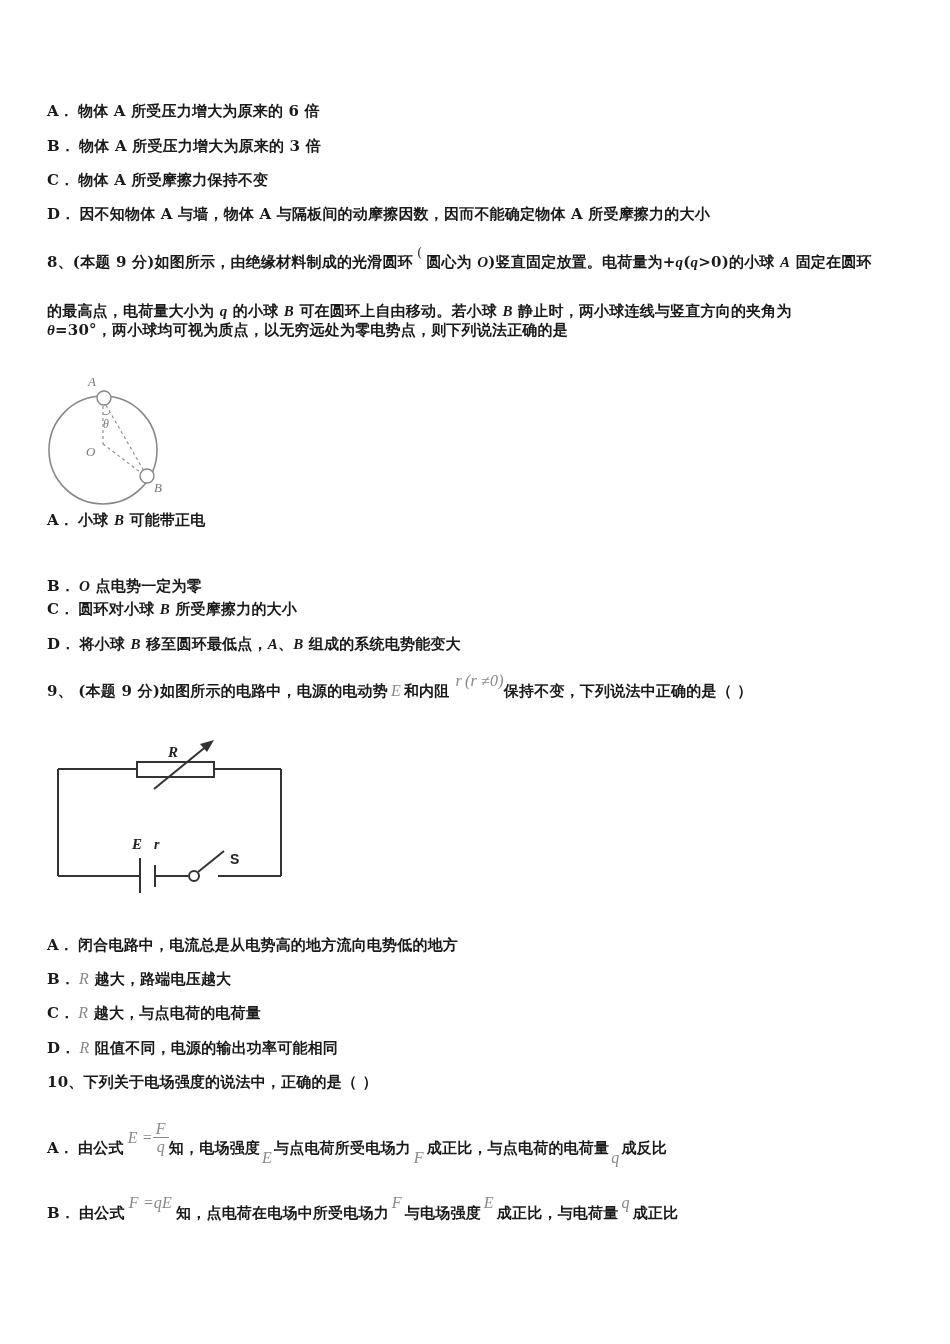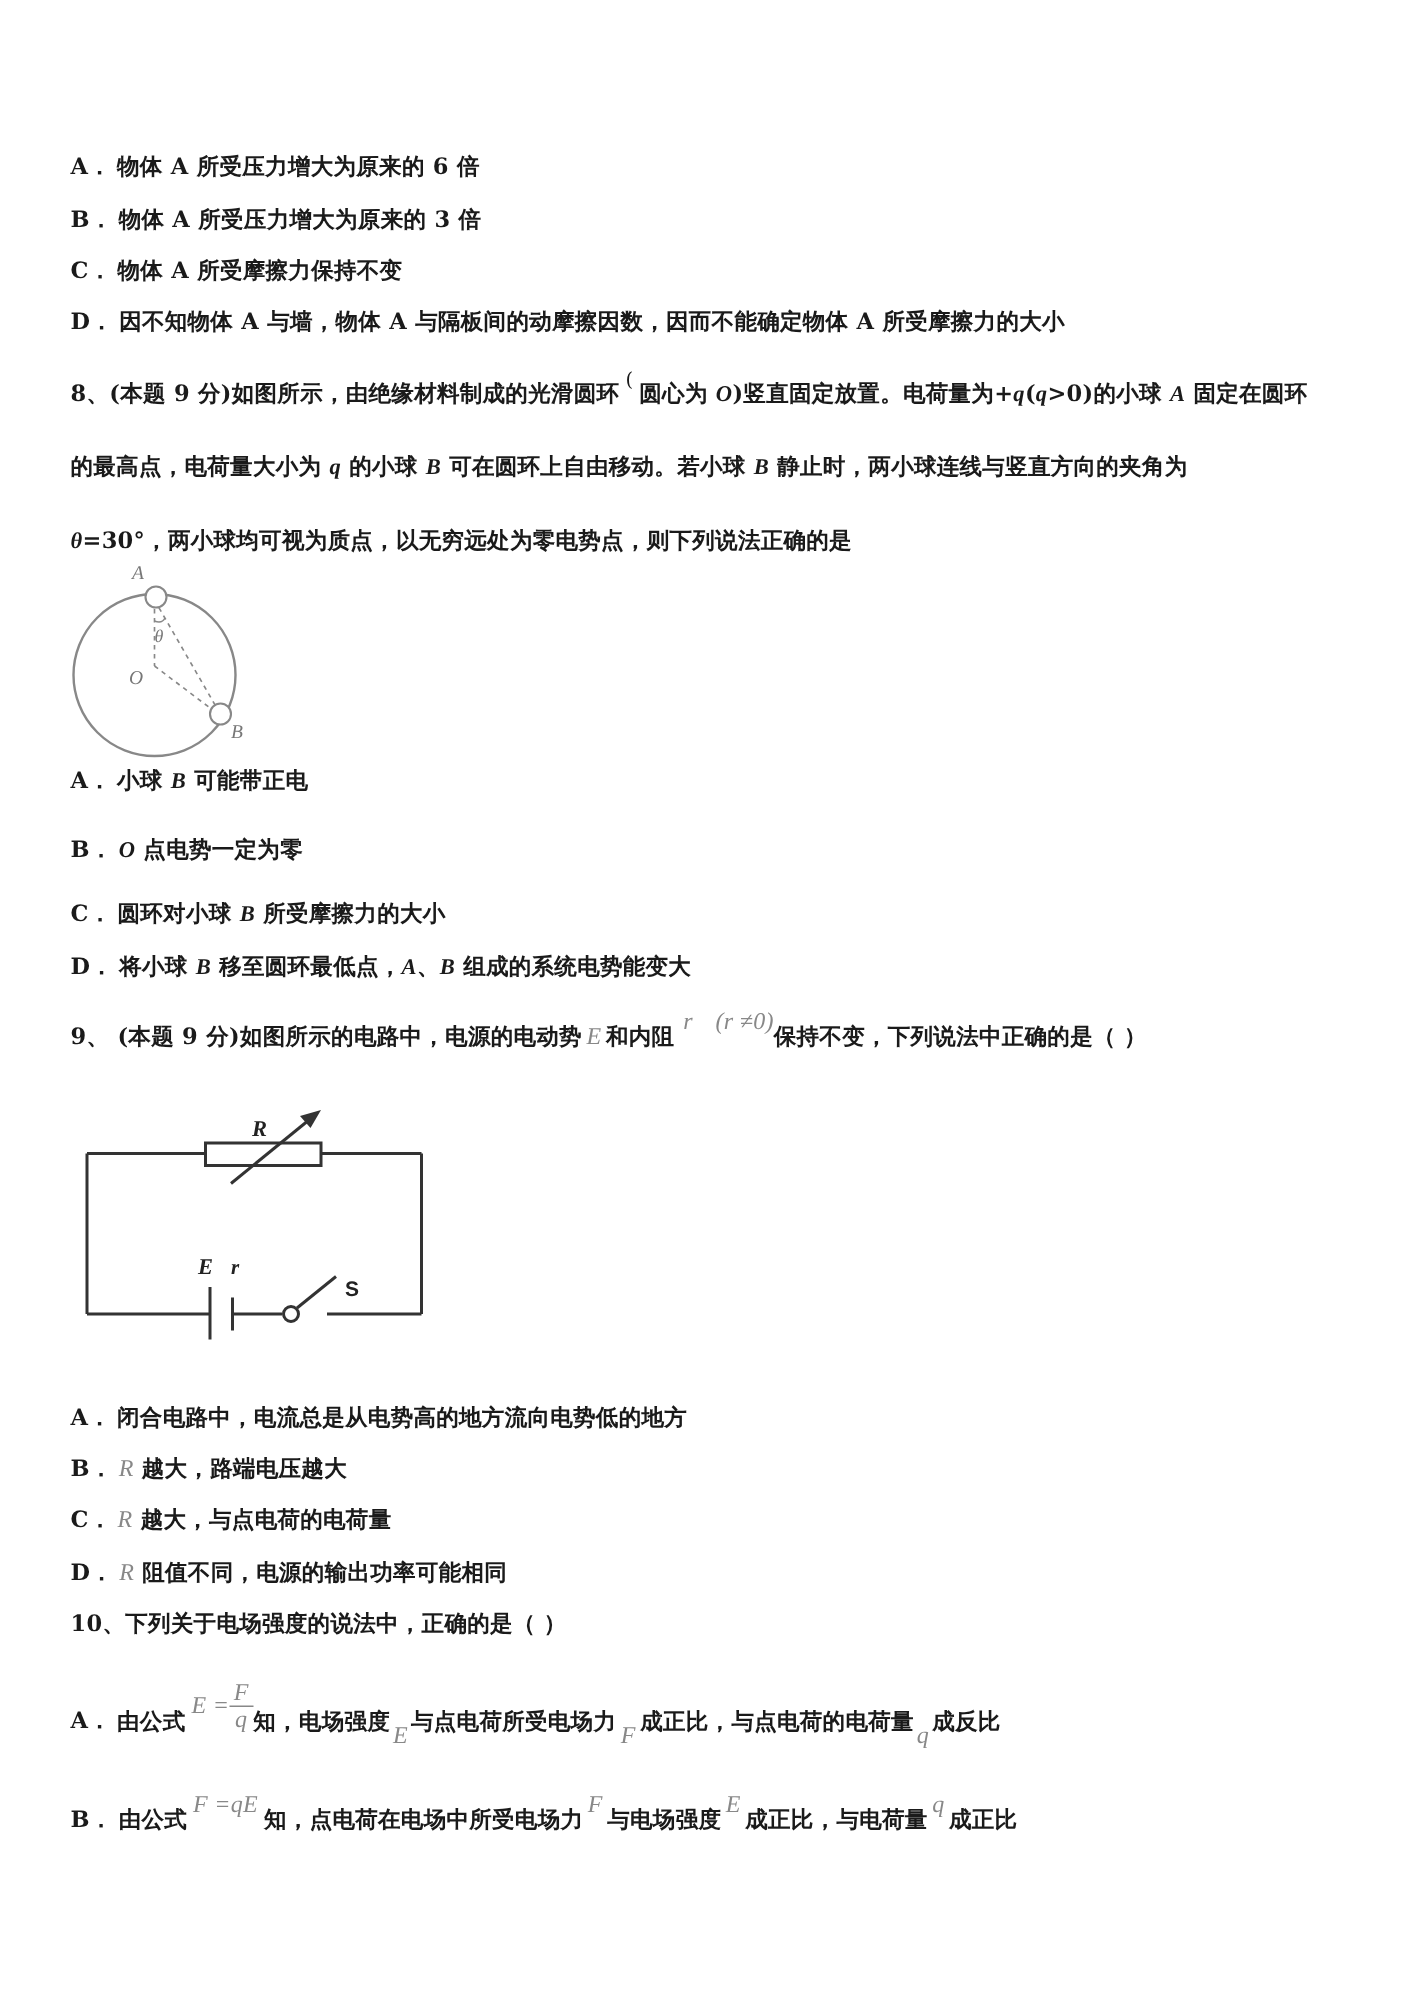--- a/index.html
+++ b/index.html
@@ -42,53 +42,53 @@
 <div class="line" style="top:204px">
   <span class="opt-key">D．</span><span>因不知物体 A 与墙，物体 A 与隔板间的动摩擦因数，因而不能确定物体 A 所受摩擦力的大小</span>
 </div>
 
 <div class="line" style="top:252px">
   <span>8、(本题 9 分)如图所示，由绝缘材料制成的光滑圆环</span><span class="thin sup" style="font-size:13px;margin:0 4px">(</span><span>圆心为 </span><span class="it">O</span><span>)竖直固定放置。电荷量为+</span><span class="it">q</span><span>(</span><span class="it">q</span><span>&gt;0)的小球 </span><span class="it">A</span><span> 固定在圆环</span>
 </div>
 <div class="line" style="top:301px">
   <span>的最高点，电荷量大小为 </span><span class="it">q</span><span> 的小球 </span><span class="it">B</span><span> 可在圆环上自由移动。若小球 </span><span class="it">B</span><span> 静止时，两小球连线与竖直方向的夹角为</span>
 </div>
-<div class="line" style="top:350px">
+<div class="line" style="top:320px">
   <span class="it">θ</span><span>=30°，两小球均可视为质点，以无穷远处为零电势点，则下列说法正确的是</span>
 </div>
 
 <svg style="left:40px;top:370px" width="140" height="140" viewBox="0 0 140 140">
   <circle cx="63" cy="80" r="54" fill="none" stroke="#888" stroke-width="1.6"></circle>
   <line x1="63" y1="30" x2="63" y2="74" stroke="#888" stroke-width="1.1" stroke-dasharray="3,3"></line>
   <line x1="63" y1="30" x2="108" y2="108" stroke="#888" stroke-width="1.1" stroke-dasharray="3,3"></line>
   <line x1="63" y1="74" x2="108" y2="108" stroke="#888" stroke-width="1.1" stroke-dasharray="3,3"></line>
   <path d="M63 44 Q68 46 70 42" fill="none" stroke="#888" stroke-width="1"></path>
   <circle cx="64" cy="28" r="7" fill="#fff" stroke="#888" stroke-width="1.4"></circle>
   <circle cx="107" cy="106" r="7" fill="#fff" stroke="#888" stroke-width="1.4"></circle>
   <text x="48" y="16" font-family="Liberation Serif, serif" font-style="italic" font-size="13" fill="#777">A</text>
   <text x="63" y="58" font-family="Liberation Serif, serif" font-style="italic" font-size="12" fill="#777">θ</text>
   <text x="46" y="86" font-family="Liberation Serif, serif" font-style="italic" font-size="13" fill="#777">O</text>
   <text x="114" y="122" font-family="Liberation Serif, serif" font-style="italic" font-size="13" fill="#777">B</text>
 </svg>
 
 <div class="line" style="top:510px">
   <span class="opt-key">A．</span><span>小球 </span><span class="it">B</span><span> 可能带正电</span>
 </div>
-<div class="line" style="top:556px">
+<div class="line" style="top:576px">
   <span class="opt-key">B．</span><span></span><span class="it">O</span><span> 点电势一定为零</span>
 </div>
 <div class="line" style="top:599px">
   <span class="opt-key">C．</span><span>圆环对小球 </span><span class="it">B</span><span> 所受摩擦力的大小</span>
 </div>
 <div class="line" style="top:634px">
   <span class="opt-key">D．</span><span>将小球 </span><span class="it">B</span><span> 移至圆环最低点，</span><span class="it">A</span><span>、</span><span class="it">B</span><span> 组成的系统电势能变大</span>
 </div>
 
 <div class="line" style="top:681px">
-  <span>9、 (本题 9 分)如图所示的电路中，电源的电动势</span><span class="math" style="margin:0 3px">E</span><span>和内阻</span><span class="math sup" style="margin-left:6px">r</span><span class="math sup" style="margin-left:15px">(r ≠0)</span><span>保持不变，下列说法中正确的是（    ）</span>
+  <span>9、 (本题 9 分)如图所示的电路中，电源的电动势</span><span class="math" style="margin:0 3px">E</span><span>和内阻</span><span class="math sup" style="margin-left:6px">r</span><span class="math sup" style="margin-left:3px">(r ≠0)</span><span>保持不变，下列说法中正确的是（    ）</span>
 </div>
 
 <svg style="left:40px;top:725px" width="260" height="180" viewBox="0 0 260 180">
   <g stroke="#333" stroke-width="2" fill="none">
     <line x1="18" y1="44" x2="97" y2="44"></line>
     <rect x="97" y="37" width="77" height="15"></rect>
     <line x1="174" y1="44" x2="241" y2="44"></line>
     <line x1="18" y1="44" x2="18" y2="151"></line>
     <line x1="241" y1="44" x2="241" y2="151"></line>
     <line x1="18" y1="151" x2="100" y2="151"></line>

